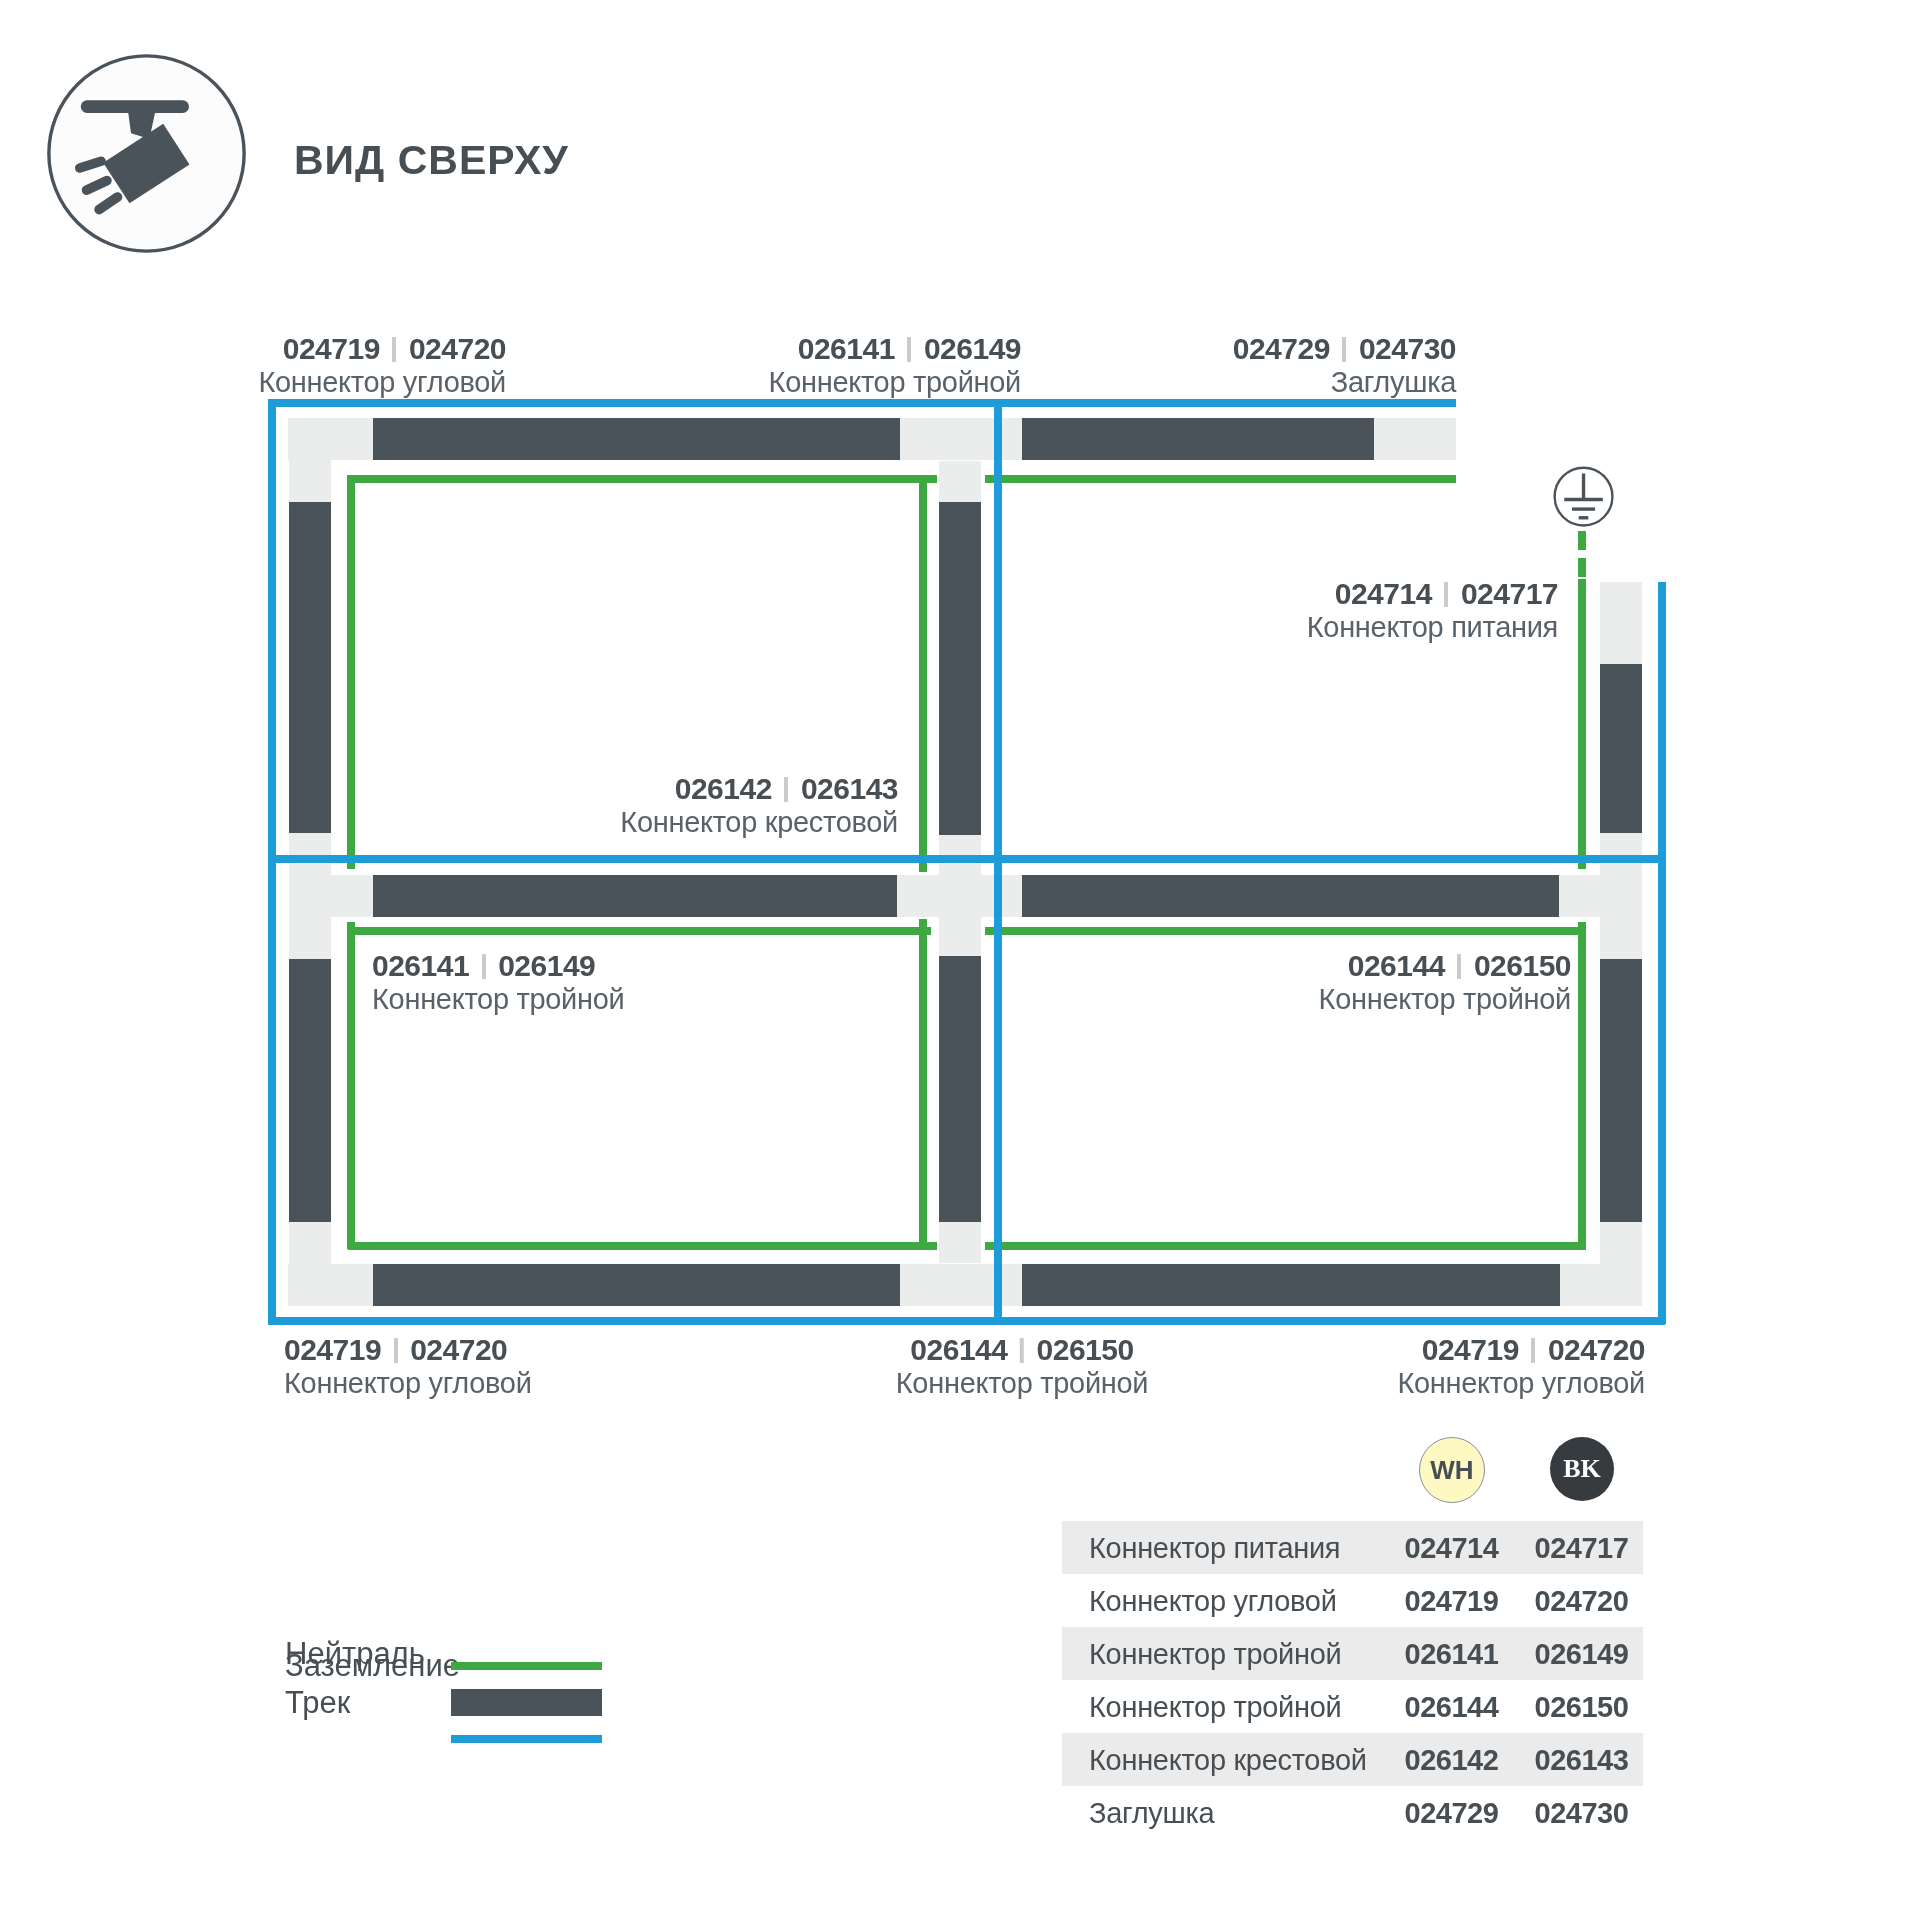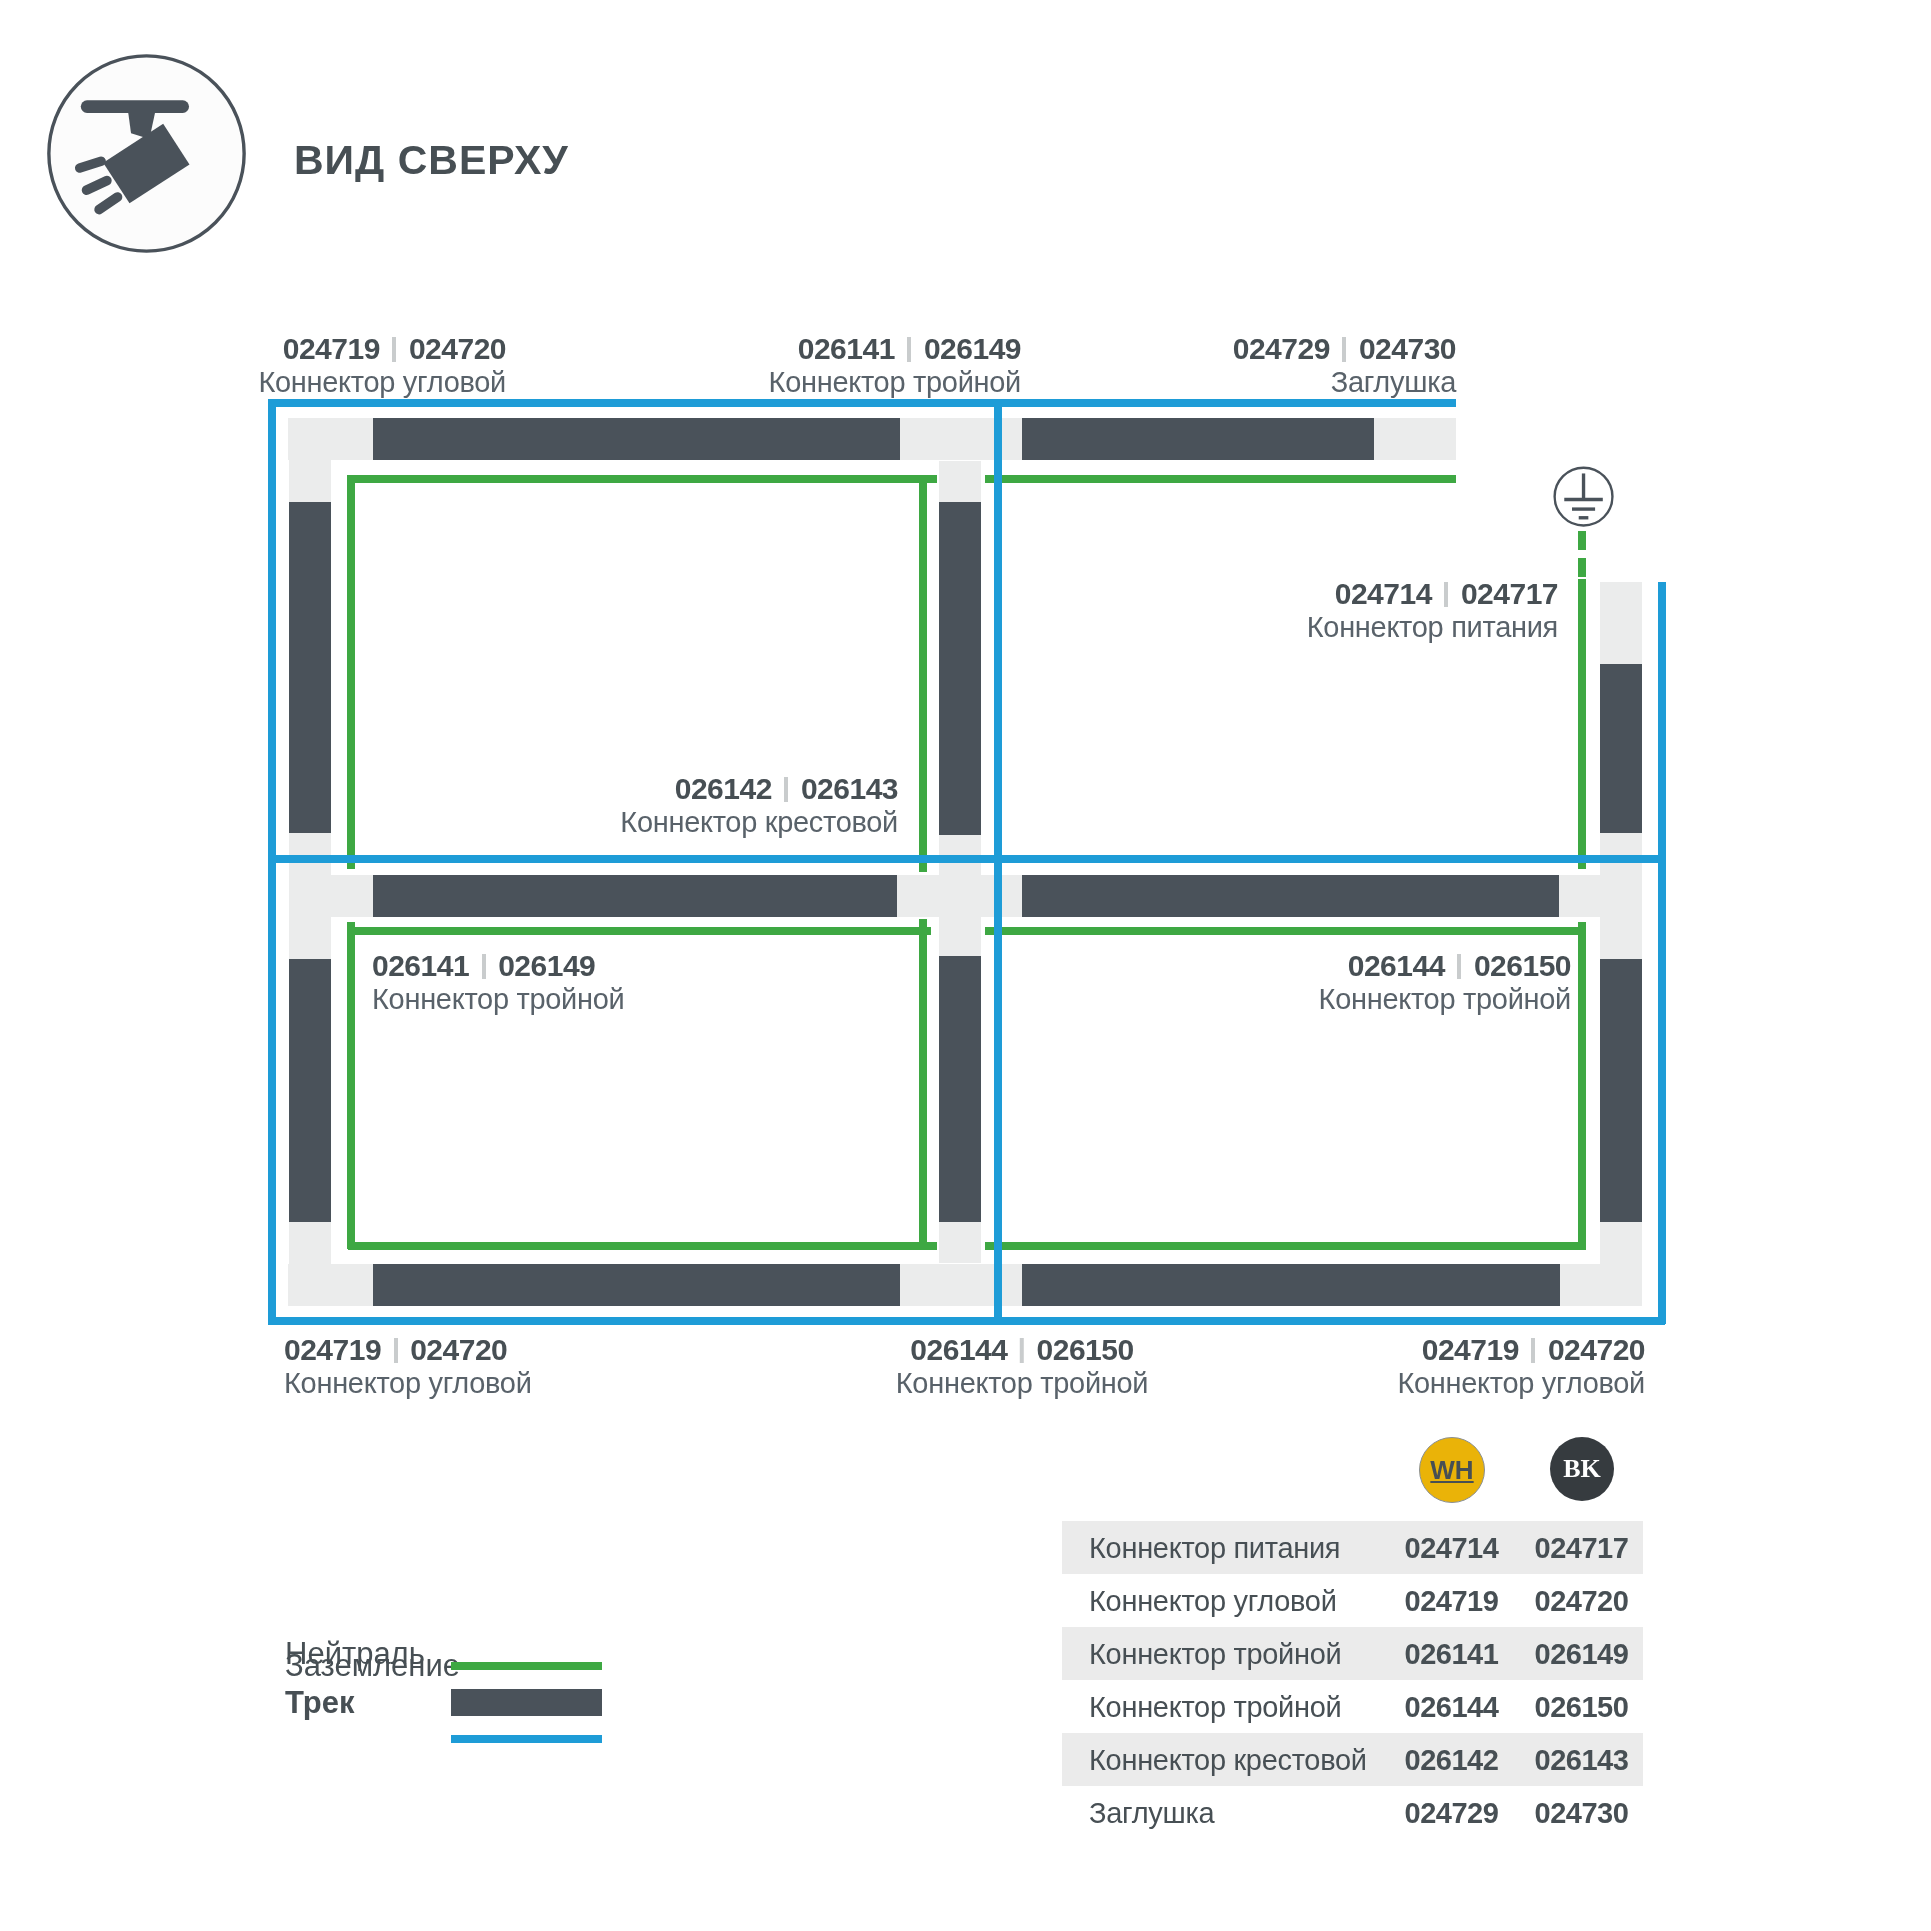--- a/index.html
+++ b/index.html
@@ -28,21 +28,21 @@
   
   .trow{position:absolute;left:1062px;width:581px;height:53px;}
   .trow.alt{background:var(--rowAlt);}
   .trow .tname{position:absolute;left:27px;top:10.6px;font-size:29px;color:var(--textDark);letter-spacing:-0.3px;white-space:nowrap;}
   .trow .tnum{position:absolute;top:10.6px;width:135px;text-align:center;font-size:29px;font-weight:bold;letter-spacing:-0.5px;color:var(--textDark);}
   .trow .tnum.wh{left:322px;}
   .trow .tnum.bk{left:452px;}
   .badge{position:absolute;width:64px;height:64px;border-radius:50%;
     display:flex;align-items:center;justify-content:center;
     font-size:26px;font-weight:bold;letter-spacing:0;}
-  .badge.outline{background:#eab308;border:1.9px solid #8A9094;color:var(--textDark);text-decoration:underline;}
+  .badge.outline{background:#fef9c3;border:1.9px solid #8A9094;color:var(--textDark);}
   .badge.filled{background:var(--bkBadge);color:#fff;}
 </style>
 </head>
 <body>
 
 <div id="stage" style="--track: #4A525A; --plate: #EBECEC; --ground: #3EA843; --neutral: #1E9CD7; --textDark: #474F54; --textMed: #59626A; --rowAlt: #EBEBEB; --bkBadge: #363B3F;">
 
   <svg class="abs" style="left:45px;top:52px;" width="203" height="203" viewBox="0 0 210 210">
     <circle cx="105" cy="105" r="101" fill="#FCFCFC" stroke="#4A525A" stroke-width="3.5"></circle>
     <rect x="37" y="50" width="112" height="13" rx="6.5" fill="#4A525A"></rect>
@@ -161,21 +161,21 @@
       </div>
       <div class="plabel al-right" style="right: 286px; top: 1333px;">
         <div class="codes"><span>024719</span><span class="psep"></span><span>024720</span></div>
         <div class="pname">Коннектор угловой</div>
       </div>
     </div>
 
   <div id="legend">
       <div class="legend-label" style="top: 1648px;">Заземление</div>
       <div class="legend-swatch" style="top: 1662px; height: 7.7px; background: rgb(62, 168, 67);"></div>
-      <div class="legend-label" style="top: 1685px; font-weight: bold;">Трек</div>
+      <div class="legend-label" style="top: 1685px;">Трек</div>
       <div class="legend-swatch" style="top: 1689px; height: 27px; background: rgb(74, 82, 90);"></div>
       <div class="legend-label" style="top: 1636px;">Нейтраль</div>
       <div class="legend-swatch" style="top: 1735px; height: 7.7px; background: rgb(30, 156, 215);"></div>
     </div>
 
   <div id="table">
       <div class="badge outline" style="left: 1419px; top: 1437px;">WH</div>
       <div class="badge filled" style="left: 1550px; top: 1437px; font-family: Liberation Serif, serif;">BK</div>
       <div class="trow alt" style="top: 1521px;">
         <div class="tname">Коннектор питания</div>

